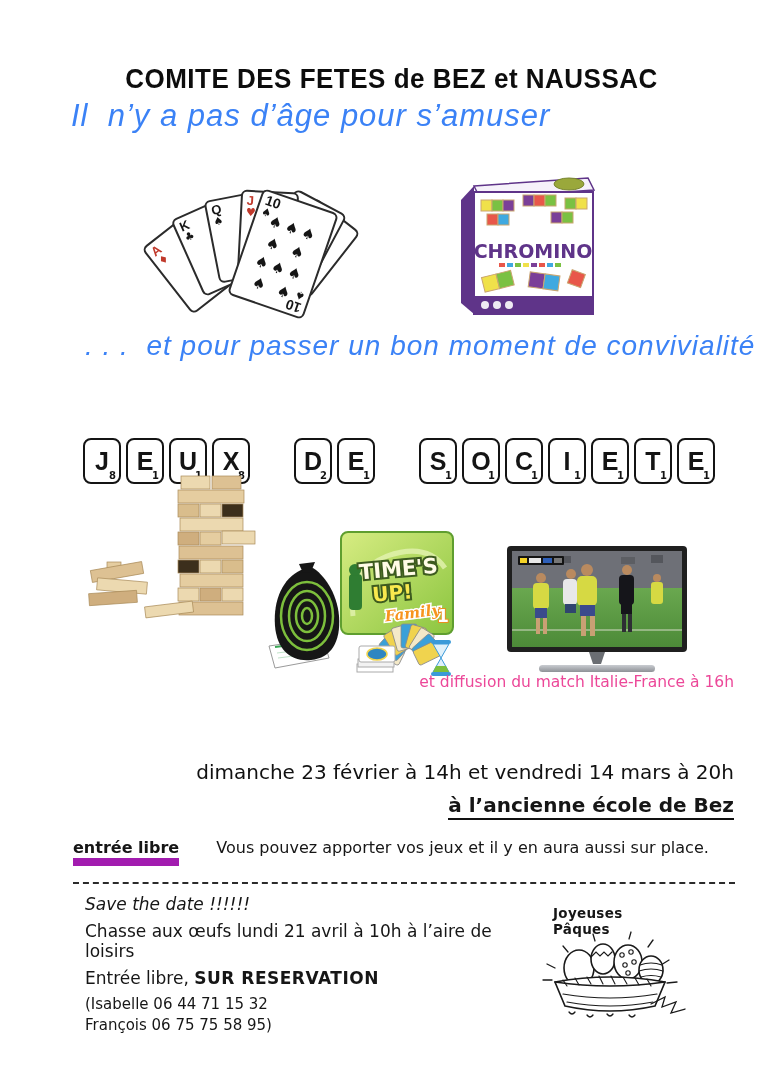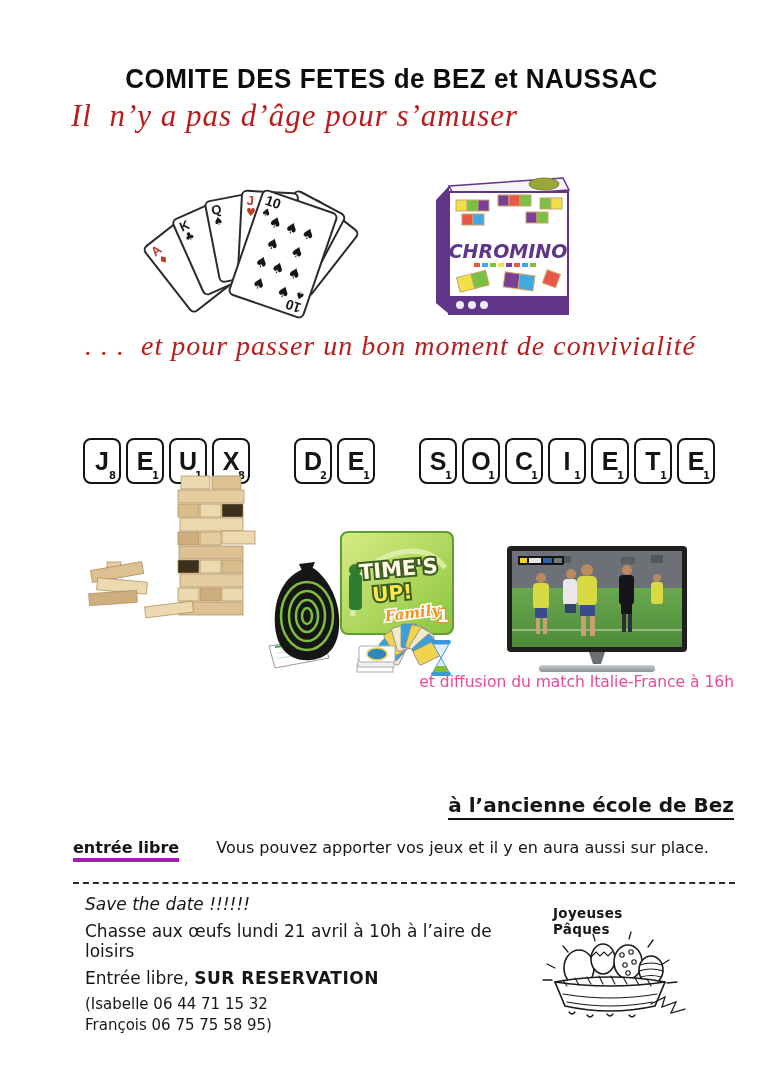--- a/index.html
+++ b/index.html
@@ -10,21 +10,21 @@
     font-family: "DejaVu Sans", sans-serif;
   }
   
   .title {
     position: absolute; top: 64px; left: 0; right: 0; text-align: center;
     font-family: "Liberation Sans", sans-serif; font-weight: 900;
     font-size: 26px; letter-spacing: 0.5px; color: #0d0d0d;
     transform: scaleY(1.05);
   }
   .script {
-    font-family: Liberation Serif, serif; font-style: italic; color: #b91c1c;
+    font-family: Liberation Sans, sans-serif; font-style: italic; color: #3b82f6;
   }
   .tagline-top { position: absolute; top: 98px; left: 66px; font-size: 31px; letter-spacing: 1px; }
   .tagline-mid { position: absolute; top: 330px; left: 80px; font-size: 28px; letter-spacing: 1px; }
 
   
   .cards { position: absolute; left: 150px; top: 190px; width: 195px; height: 135px; }
   .pcard {
     position: absolute; width: 58px; height: 84px; background: #fff;
     border: 2px solid #2b2b2b; border-radius: 6px; padding: 2px 4px;
   }
@@ -39,21 +39,21 @@
   .blank2 { left: 128px; top: 16px; transform: rotate(38deg); z-index: 2; }
   .front { left: 88px; top: 8px; width: 80px; height: 112px; transform: rotate(19deg); z-index: 6; }
   .front .cr { font-size: 14px; }
   .pips { position: absolute; left: 12px; right: 12px; top: 20px; bottom: 10px;
           display: flex; flex-direction: column; justify-content: space-between; }
   .pip-row { display: flex; justify-content: space-around; }
   .pip { font-size: 15px; line-height: 15px; color: #151515; }
   .corner-b { position: absolute; right: 3px; bottom: 2px; transform: rotate(180deg); text-align: left; }
 
   
-  .chromino-wrap { position: absolute; left: 423px; top: 162px; font-style: italic; }
+  .chromino-wrap { position: absolute; left: 448px; top: 162px; }
   .jenga-wrap   { position: absolute; left: 80px;  top: 468px; }
   .timesup-wrap { position: absolute; left: 256px; top: 516px; }
   .tv-wrap      { position: absolute; left: 496px; top: 544px; }
 
   
   .scrabble { position: absolute; top: 438px; left: 78px; display: flex; gap: 44px; }
   .word { display: flex; gap: 5px; }
   .tile {
     position: relative; width: 38px; height: 46px; background: #fff;
     border: 2.4px solid #141414; border-radius: 8px;
@@ -61,21 +61,21 @@
   }
   .tletter { font-family: "Liberation Sans", sans-serif; font-weight: bold; font-size: 25px; line-height: 1; color: #141414; }
   .tvalue  { position: absolute; right: 3px; bottom: 1px; font-size: 10px; font-weight: bold; color: #141414; }
 
   
   .tv-caption { position: absolute; top: 673px; right: 44px; font-size: 15.5px; color: #ec4899; margin-left: 48px; }
   .dates-line { position: absolute; top: 760px; right: 44px; font-size: 20px; color: #111; }
   .venue-line { position: absolute; top: 793px; right: 44px; font-size: 20px; font-weight: bold;
                 border-bottom: 2.5px solid #111; padding-bottom: 1px; }
   .entry-row { position: absolute; top: 838px; left: 68px; font-size: 16px; }
-  .entry-label { font-weight: bold; border-bottom: 4px solid #a21caf; padding-bottom: 1px; }
+  .entry-label { font-weight: bold; border-bottom: 8px solid #a21caf; padding-bottom: 1px; }
   .entry-note { margin-left: 32px; }
 
   .divider { position: absolute; top: 882px; left: 68px; width: 662px; border-top: 2.5px dashed #2b2b2b; }
 
   
   .footer-left { position: absolute; top: 894px; left: 68px; width: 430px; font-size: 17px; margin-left: 12px; }
   .save-date { font-style: italic; margin-bottom: 7px; }
   .egg-hunt  { margin-bottom: 7px; }
   .resa-line { margin-bottom: 6px; }
   .resa-bold { font-weight: bold; letter-spacing: 0.5px; }
@@ -431,20 +431,21 @@
             <rect x="150" y="38" width="12" height="22" rx="3" fill="#d6d943"></rect>
         </g>
       </g>
       <polygon points="88,108 104,108 100,120 92,120" fill="#6b6e73"></polygon>
       <rect x="38" y="121" width="116" height="7" rx="3.5" fill="url(#silver)"></rect>
     </svg>
   </div>
 
   <div class="tv-caption">et diffusion du match Italie-France à 16h</div>
 
+  <div class="dates-line">dimanche 23 février à 14h et vendredi 14 mars à 20h</div>
   <div class="venue-line">à l’ancienne école de Bez</div>
 
   <div class="entry-row">
     <span class="entry-label">entrée libre</span>
     <span class="entry-note">Vous pouvez apporter vos jeux et il y en aura aussi sur place.</span>
   </div>
 
   <div class="divider"></div>
 
   <div class="footer-left">

